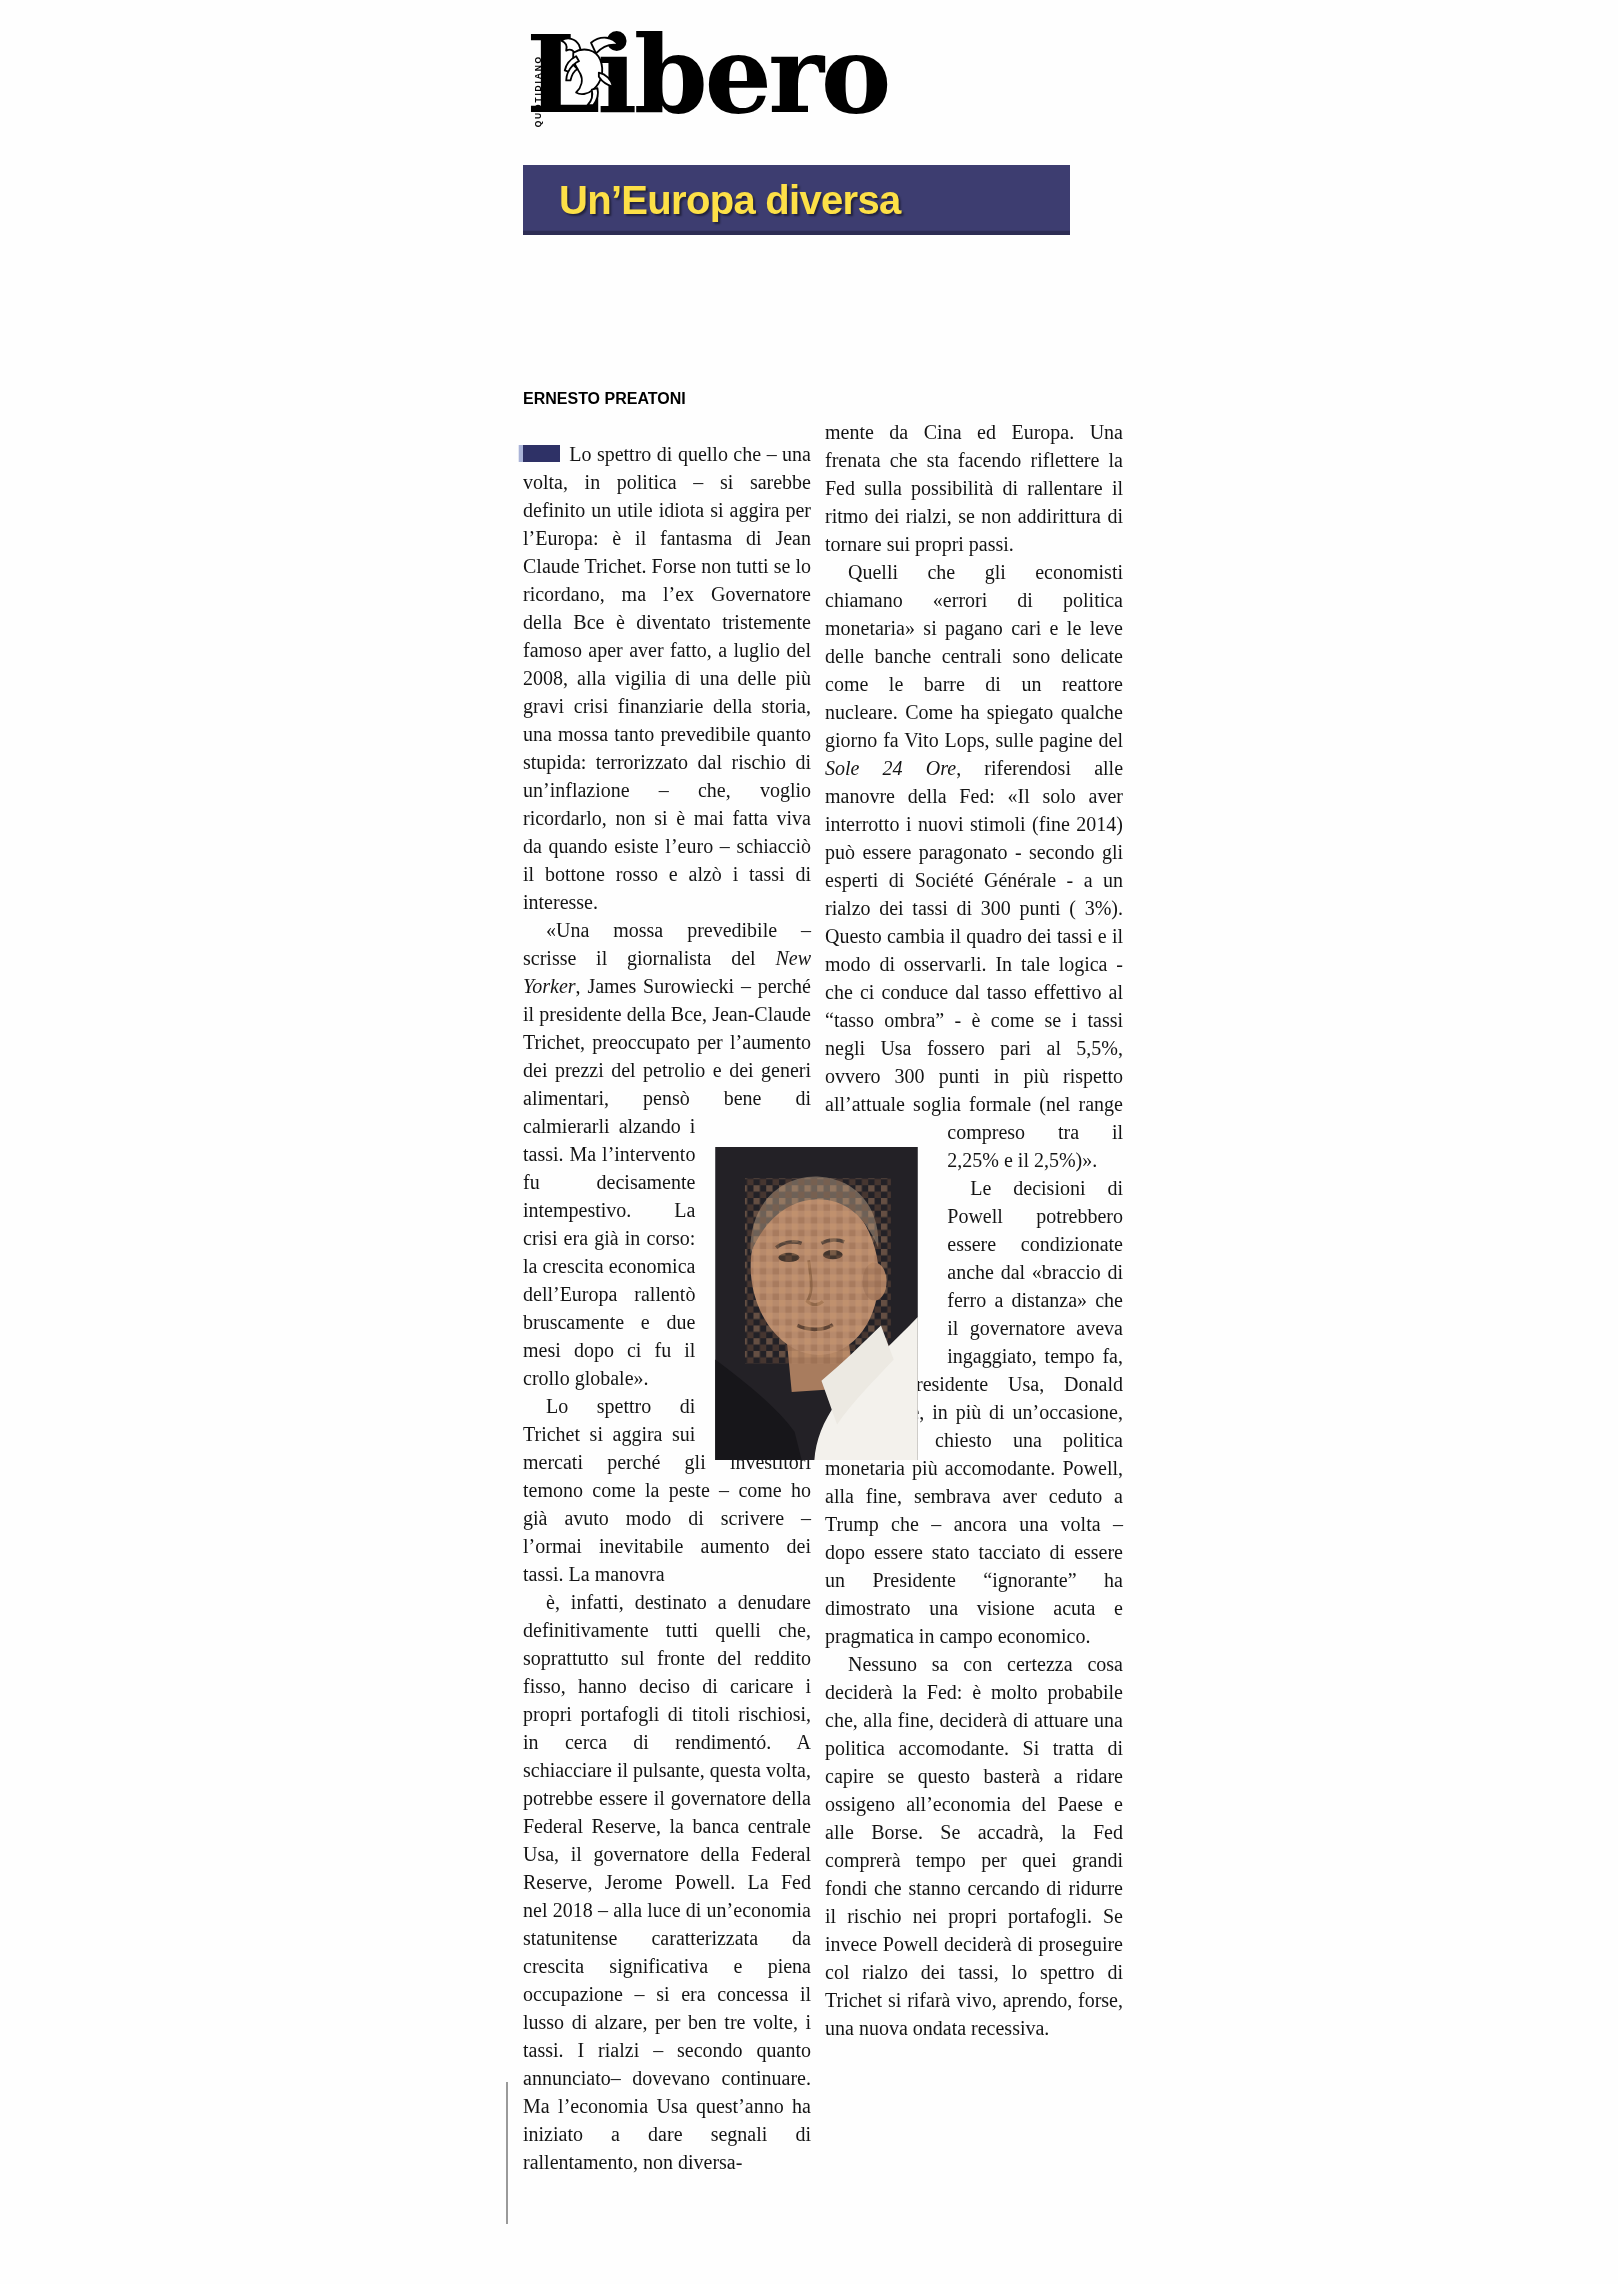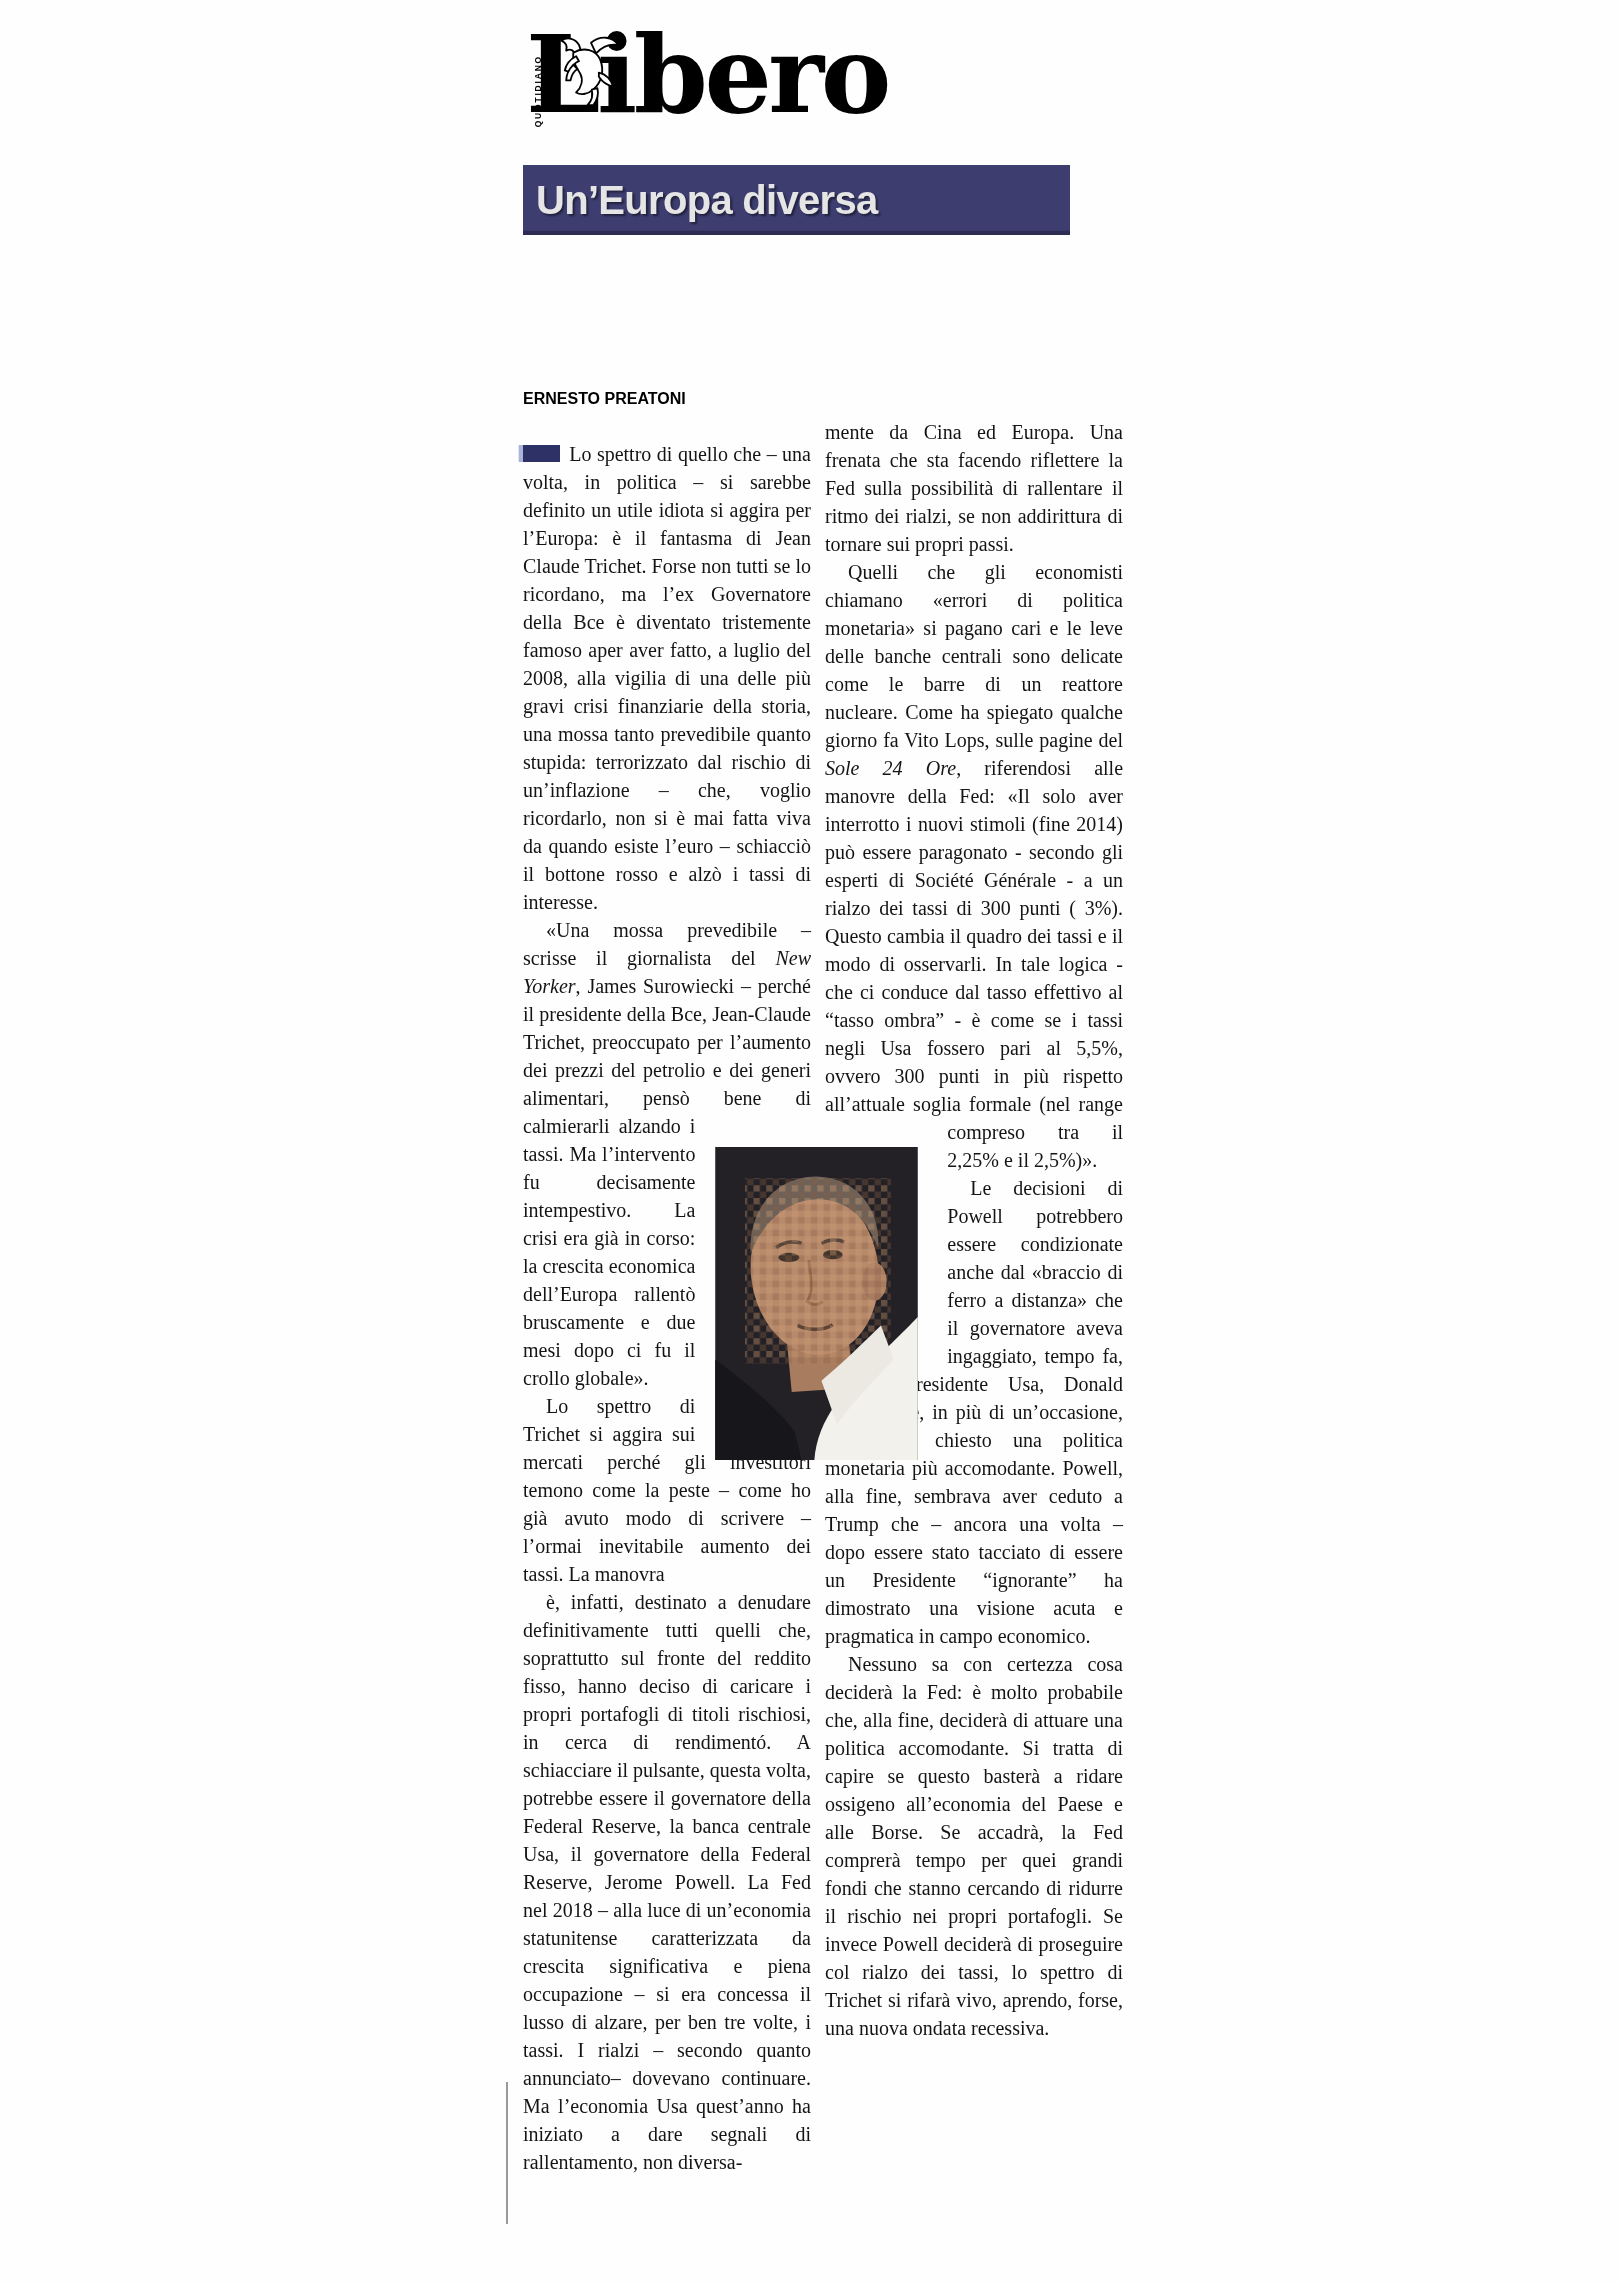--- a/index.html
+++ b/index.html
@@ -12,21 +12,21 @@
                   line-height:113px;letter-spacing:-3.5px;color:#000;margin:0;}
   .masthead-quotidiano{position:absolute;left:7px;top:37px;font-family:"Liberation Sans", sans-serif;
                   font-size:8.5px;letter-spacing:1.8px;color:#000;writing-mode:vertical-rl;
                   transform:rotate(180deg);font-weight:700;}
   .masthead-griffin{position:absolute;left:25.5px;top:11.3px;width:71px;height:79px;}
 
   
   .kicker{position:absolute;left:523px;top:165px;width:547px;height:70px;background:#3d3d70;
           box-shadow:inset 0 -4.3px 0 rgba(0,0,0,.25);}
   .kicker-label{font-family:"Liberation Sans", sans-serif;font-weight:700;font-size:40px;
-          color:#e5e5e5;line-height:70px;padding-left:13px;letter-spacing:-0.7px;
+          color:#fde047;line-height:70px;padding-left:36px;letter-spacing:-0.7px;
           text-shadow:2.1px 2.1px 2.1px rgba(0,0,0,.45);white-space:nowrap;}
 
   
   .headline{position:absolute;left:525px;top:255px;width:581px;}
   .headline div{font-family:"DejaVu Serif", serif;font-weight:600;font-size:38px;
           line-height:50px;letter-spacing:-1.4px;color:#161616;}
 
   
   .columns{position:absolute;left:523px;top:385px;width:600px;display:flex;gap:14px;}
   .col{font-size:20px;line-height:28px;}

